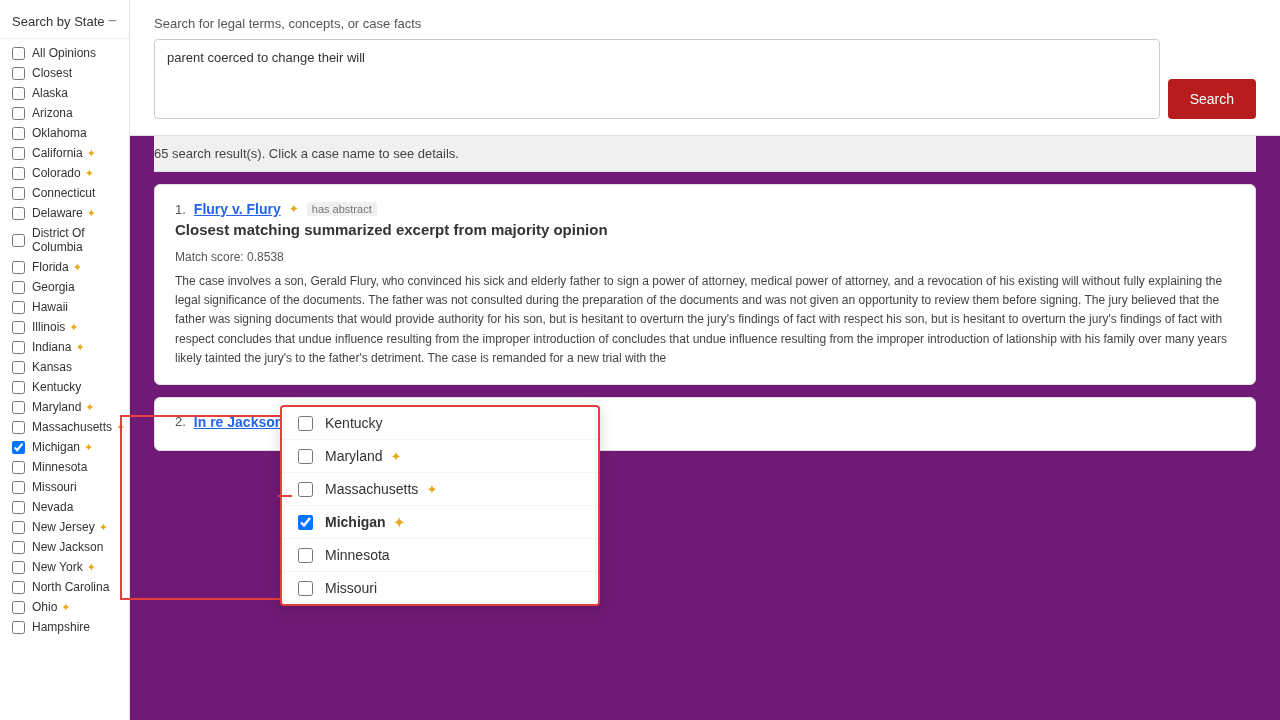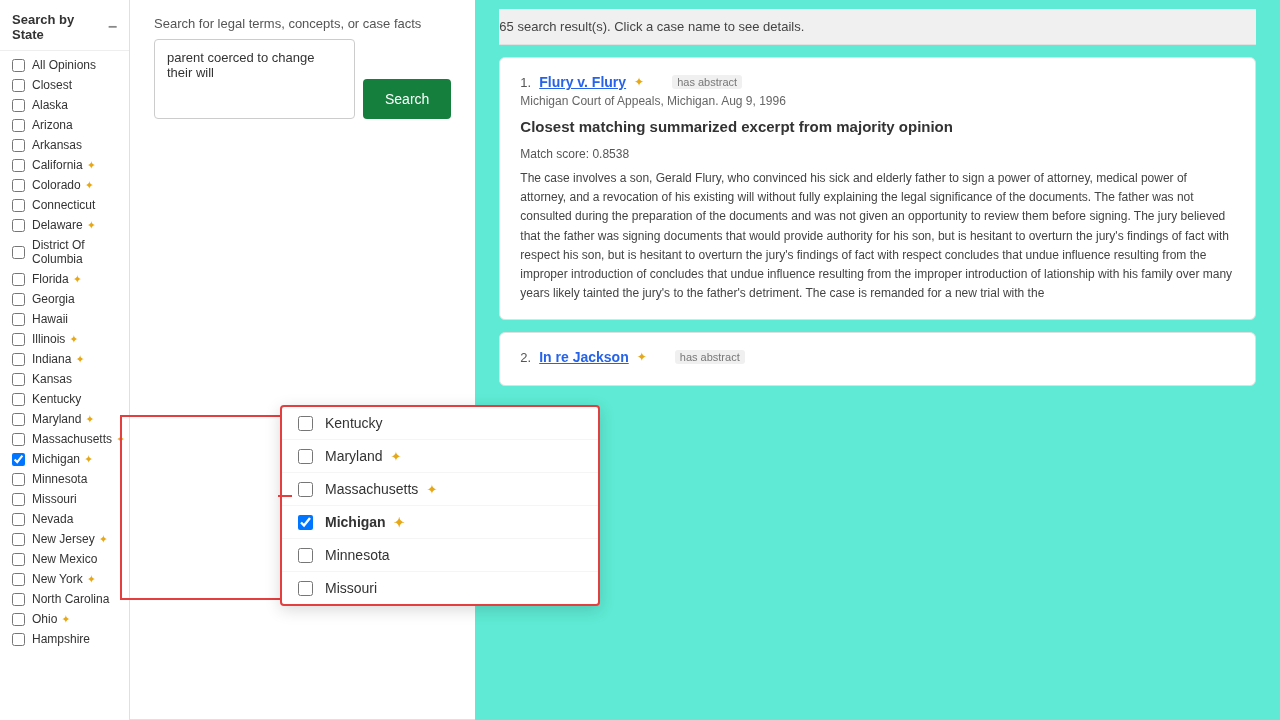--- a/index.html
+++ b/index.html
@@ -15,21 +15,21 @@
       height: 720px;
       overflow-y: auto;
       flex-shrink: 0;
     }
     .sidebar-header {
       display: flex;
       align-items: center;
       justify-content: space-between;
       padding: 12px 12px 8px 12px;
       font-size: 13px;
-      font-weight: 700;
+      font-weight: 400;
       color: #333;
       border-bottom: 1px solid #eee;
     }
     .sidebar-header-minus {
       color: #888;
       font-size: 16px;
       cursor: pointer;
     }
     .state-list {
       padding: 4px 0;
@@ -55,21 +55,21 @@
       font-size: 11px;
     }
     .state-item.checked-item {
       font-weight: 500;
     }
 
     
     .main {
       flex: 1;
       display: flex;
-      flex-direction: row;
+      flex-direction: column;
       overflow: hidden;
     }
 
     
     .search-area {
       background: #fff;
       padding: 16px 24px 16px 24px;
       border-bottom: 1px solid #e0e0e0;
     }
     .search-label {
@@ -88,38 +88,38 @@
       border-radius: 4px;
       padding: 10px 12px;
       font-size: 13px;
       color: #333;
       resize: none;
       height: 80px;
       font-family: inherit;
       outline: none;
     }
     .search-btn {
-      background: #15803d;
+      background: #b91c1c;
       color: #fff;
       border: none;
       border-radius: 4px;
       padding: 10px 22px;
       font-size: 14px;
       cursor: pointer;
       height: 40px;
       align-self: flex-end;
       font-weight: 500;
     }
 
     
     .results-area {
       flex: 1;
       overflow-y: auto;
-      padding: 9px 24px 24px 24px;
-      background: #5eead4;
+      padding: 0 24px 24px 24px;
+      background: #701a75;
     }
     .results-count-bar {
       background: #f0f0f0;
       padding: 10px 0;
       font-size: 13px;
       color: #444;
       margin-bottom: 12px;
       border-bottom: 1px solid #e0e0e0;
     }
 
@@ -147,21 +147,20 @@
       text-decoration: underline;
       cursor: pointer;
     }
     .result-sparkle { color: #e6a817; font-size: 12px; }
     .has-abstract-badge {
       font-size: 11px;
       color: #777;
       background: #f0f0f0;
       border-radius: 3px;
       padding: 1px 5px;
-      margin-left: 20px;
     }
     .result-court {
       font-size: 12px;
       color: #666;
       margin-bottom: 10px;
     }
     .result-excerpt-label {
       font-size: 15px;
       font-weight: 700;
       color: #333;
@@ -263,21 +262,21 @@
       <div class="state-item">
         <input type="checkbox" style="">
         <span>Alaska</span>
       </div>
       <div class="state-item">
         <input type="checkbox" style="">
         <span>Arizona</span>
       </div>
       <div class="state-item">
         <input type="checkbox" style="">
-        <span>Arkansas</span>
+        <span>Oklahoma</span>
       </div>
       <div class="state-item">
         <input type="checkbox" style="">
         <span>California</span>
         <span class="sparkle">✦</span>
       </div>
       <div class="state-item">
         <input type="checkbox" style="">
         <span>Colorado</span>
         <span class="sparkle">✦</span>
@@ -353,21 +352,21 @@
         <input type="checkbox" style="">
         <span>Nevada</span>
       </div>
       <div class="state-item">
         <input type="checkbox" style="">
         <span>New Jersey</span>
         <span class="sparkle">✦</span>
       </div>
       <div class="state-item">
         <input type="checkbox" style="">
-        <span>New Mexico</span>
+        <span>New Jackson</span>
       </div>
       <div class="state-item">
         <input type="checkbox" style="">
         <span>New York</span>
         <span class="sparkle">✦</span>
       </div>
       <div class="state-item">
         <input type="checkbox" style="">
         <span>North Carolina</span>
       </div>
@@ -396,21 +395,20 @@
   <div class="results-area">
     <div class="results-count-bar">65 search result(s). Click a case name to see details.</div>
 
     <div class="result-card">
       <div class="result-title-row">
         <span class="result-number">1.</span>
         <span class="result-case-link">Flury v. Flury</span>
         <span class="result-sparkle">✦</span>
         <span class="has-abstract-badge">has abstract</span>
       </div>
-      <div class="result-court">Michigan Court of Appeals, Michigan. Aug 9, 1996</div>
       <div class="result-excerpt-label">Closest matching summarized excerpt from majority opinion</div>
       <div class="result-match-score">Match score: 0.8538</div>
       <div class="result-text">The case involves a son, Gerald Flury, who convinced his sick and elderly father to sign a power of attorney, medical power of attorney, and a revocation of his existing will without fully explaining the legal significance of the documents. The father was not consulted during the preparation of the documents and was not given an opportunity to review them before signing. The jury believed that the father was signing documents that would provide authority for his son, but is hesitant to overturn the jury's findings of fact with respect his son, but is hesitant to overturn the jury's findings of fact with respect concludes that undue influence resulting from the improper introduction of concludes that undue influence resulting from the improper introduction of lationship with his family over many years likely tainted the jury's to the father's detriment. The case is remanded for a new trial with the</div>
     </div>
 
     <div class="result-card">
       <div class="result-title-row">
         <span class="result-number">2.</span>
         <span class="result-case-link">In re Jackson</span>
         <span class="result-sparkle">✦</span>

